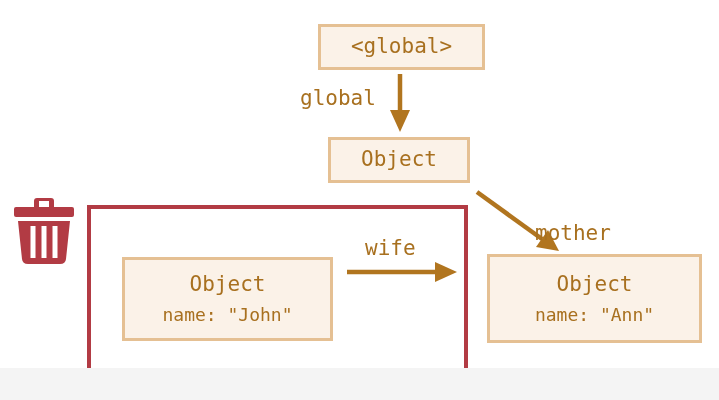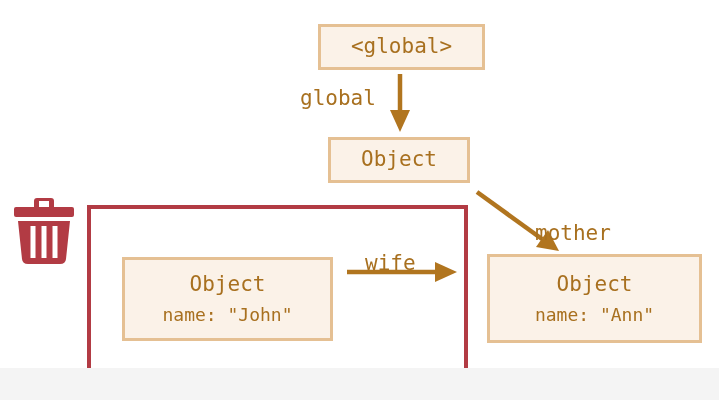--- a/index.html
+++ b/index.html
@@ -42,21 +42,21 @@
   .node-ann{left:487px;top:254px;width:215px;height:89px;}
   .redbox{
     position:absolute;
     left:87px;top:205px;width:381px;height:175px;
     box-sizing:border-box;
     border:4px solid var(--danger);
     background:transparent;
   }
   .arrows{position:absolute;left:0;top:0;width:719px;height:400px;pointer-events:none;}
   .label-family{left:300px;top:86px;}
-  .label-wife{left:365px;top:251px;}
+  .label-wife{left:365px;top:236px;}
   .label-mother{left:535px;top:221px;}
   .trash{position:absolute;left:14px;top:198px;}
 </style>
 </head>
 <body>
 
 <div class="canvas">
 
   <div class="redbox"></div>
 

